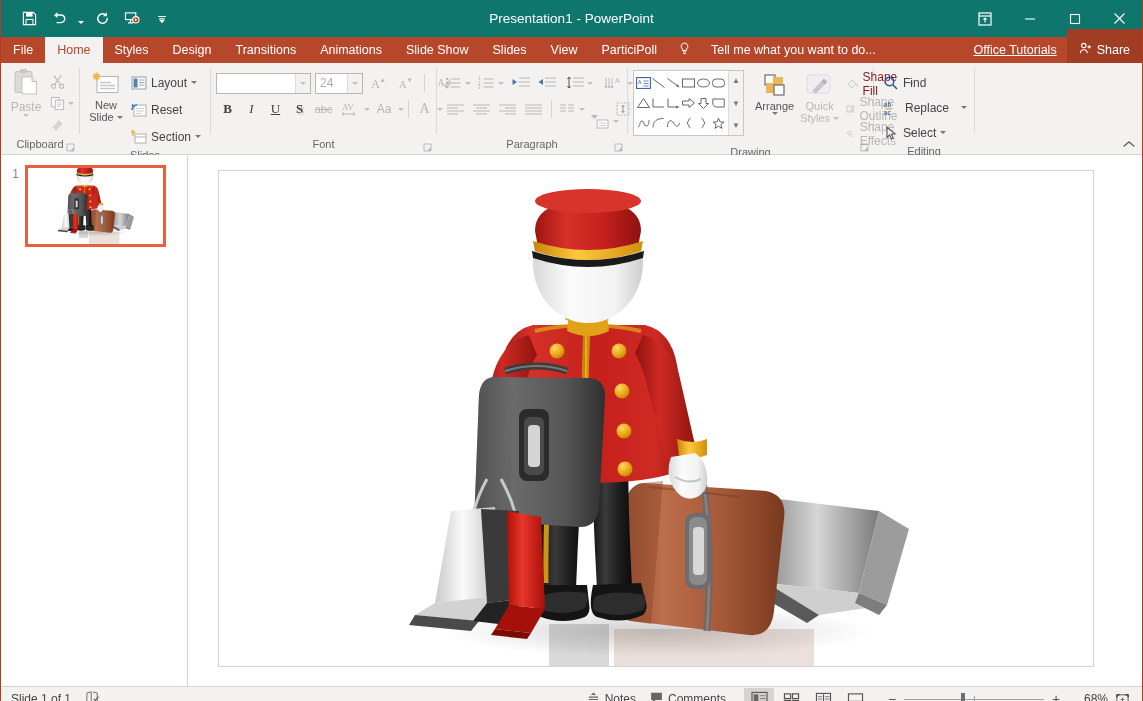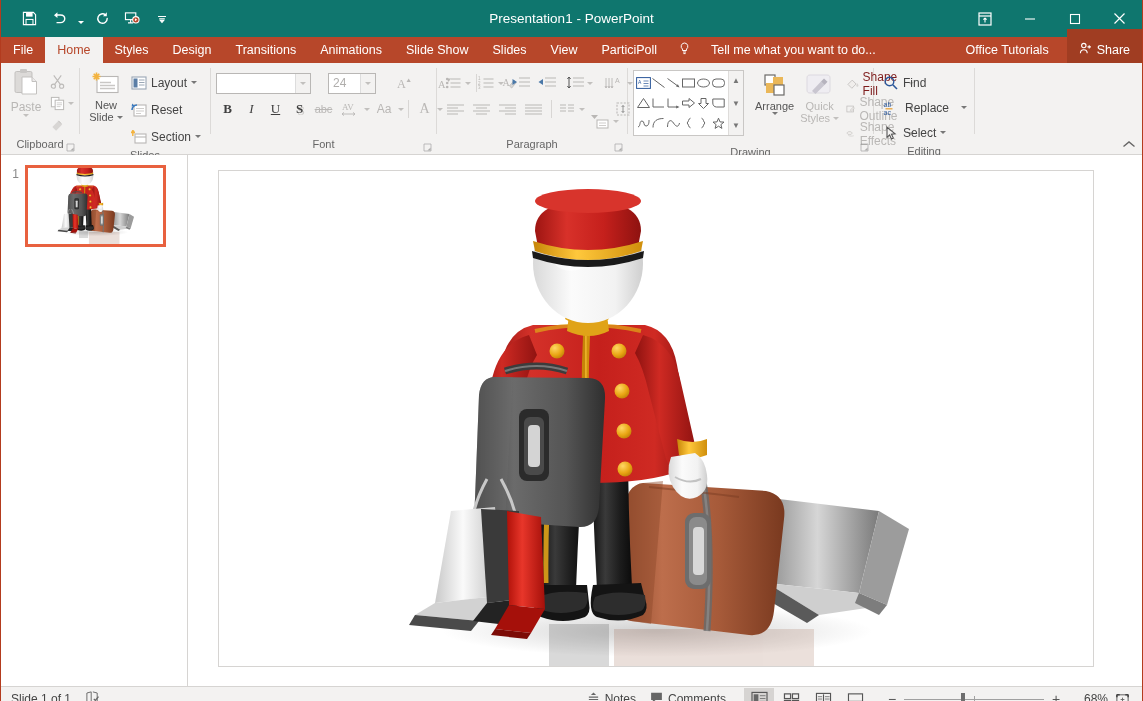--- a/index.html
+++ b/index.html
@@ -29,23 +29,23 @@
   .wc { width:45px; height:37px; display:flex; align-items:center; justify-content:center; }
 
   
   .tabbar { position:relative; height:26px; background:#b7472a; display:flex; align-items:flex-end; }
   .tab { height:26px; line-height:26px; padding:0 12px; color:#fff; font-size:12.5px; white-space:nowrap; }
   .tab.file { background:#b7472a; }
   .tab.active { background:#f3f2f1; color:#b7472a; }
   .tellme { display:flex; align-items:center; gap:21px; color:#fff; font-size:12.5px;
             padding:0 10px; height:26px; }
   .tab-right { position:absolute; right:0; top:0; height:26px; display:flex; align-items:center; }
-  .office-tut { color:#fff; font-size:12.5px; padding:0 10px; line-height:26px; }
+  .office-tut { color:#fff; font-size:12.5px; padding:0 10px; line-height:26px;text-decoration:underline; }
   .share { display:flex; align-items:center; gap:5px; color:#fff; font-size:12.5px;
-           background:#a03d22; height:43px; padding:0 12px;margin-left:8px; }
+           background:#a03d22; height:43px; padding:0 12px; }
 
   
   .ribbon { position:relative; height:92px; background:#f3f2f1; border-bottom:1px solid #d6d4d2;
             display:flex; align-items:stretch; }
   .grp { position:relative; display:flex; flex-direction:column; padding:3px 0 0 0; }
   .grp-body { flex:1; display:flex; align-items:flex-start; padding:2px 5px 0 5px; }
   .grp-label { height:17px; line-height:15px; text-align:center; font-size:11px; color:#666; position:relative; }
   .grp-sep { width:1px; background:#dcdad8; margin:5px 0 20px 0; align-self:stretch; }
   .dlg { position:absolute; right:4px; bottom:2px; width:9px; height:9px; opacity:.65; }
 
@@ -66,21 +66,21 @@
   .clip-left { display:flex; flex-direction:column; align-items:center; width:46px;text-align:center; }
   .clip-right { display:flex; flex-direction:column; gap:1px; padding-top:3px; }
 
   
   .slides-grp { width:130px; }
   .rowbtn { display:flex; align-items:center; gap:4px; padding:1px 4px; border-radius:2px; height:23px; }
   .rowbtn .lbl { font-size:12px; color:#444; }
 
   
   .font-grp { width:225px; }
-  .fontrow1 { display:flex; align-items:center; gap:17px; }
+  .fontrow1 { display:flex; align-items:center; gap:4px; }
   .fontrow2 { display:flex; align-items:center; gap:1px; margin-top:4px; }
   .combo { height:21px; background:#fff; border:1px solid #b9b7b5; display:flex; align-items:center; }
   .combo .val { flex:1; padding:0 4px; font-size:12px; color:#b0aeac; overflow:hidden; white-space:nowrap; }
   .combo .cbtn { width:15px; height:19px; display:flex; align-items:center; justify-content:center;
                  border-left:1px solid #ddd; background:#f3f2f1; }
   .fmtbtn { width:23px; height:22px; display:flex; align-items:center; justify-content:center;
             border-radius:2px; font-size:13px; color:#3f3f3f; }
   .fmtbtn.dim { color:#b9b7b5; }
   .vsep { width:1px; height:18px; background:#d8d6d4; margin:0 3px; }
 

